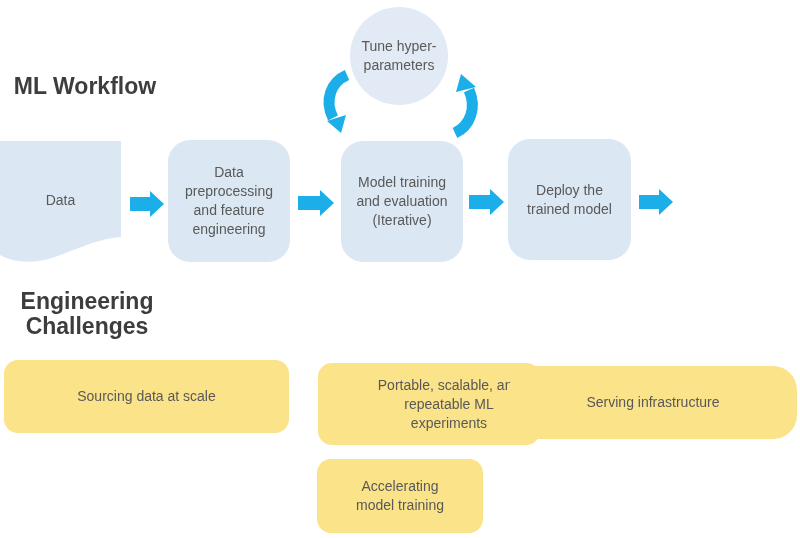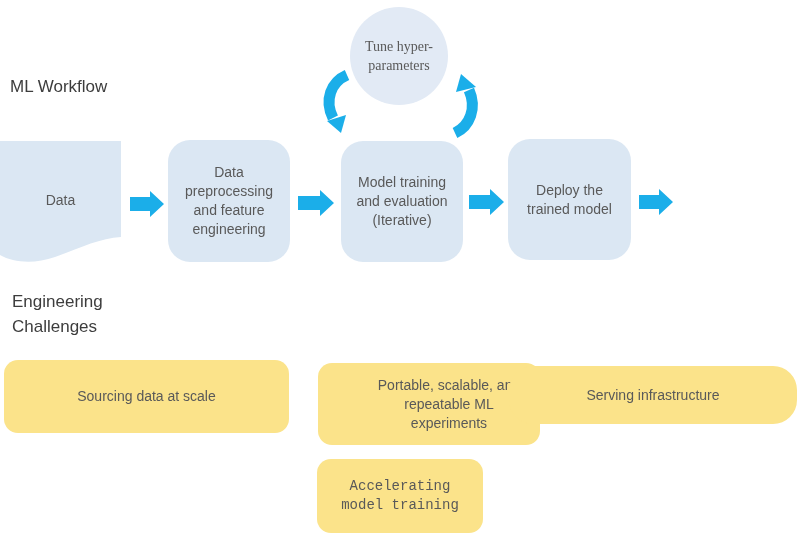--- a/index.html
+++ b/index.html
@@ -10,29 +10,29 @@
     --text:#595959;
     --heading:#3d3d3d;
   }
   html,body{margin:0;padding:0;background:#ffffff;}
   .canvas{
     position:relative;width:800px;height:538px;background:#ffffff;
     font-family:"Liberation Sans", sans-serif;color:var(--text);overflow:hidden;
   }
   .abs{position:absolute;}
   .heading{
-    font-size:17px;font-weight:normal;color:var(--heading);
-    line-height:25px;white-space:pre-line;
+    font-size:23px;font-weight:bold;color:var(--heading);
+    line-height:25px;white-space:pre-line;text-align:center;
   }
   .node{
     display:flex;align-items:center;justify-content:center;text-align:center;
     font-size:14px;line-height:19px;white-space:pre-line;color:var(--text);
   }
   .blue-box{background:var(--node-fill);border-radius:22px;}
-  .circle{background:var(--circle-fill);border-radius:50%;font-family:Liberation Serif, serif;}
+  .circle{background:var(--circle-fill);border-radius:50%;}
   .yellow-box{background:var(--challenge-fill);border-radius:14px;}
   .shape-layer{position:absolute;left:0;top:0;width:800px;height:538px;pointer-events:none;}
   .cycle-path{fill:none;stroke:var(--arrow);stroke-width:11;}
   .arrow-fill{fill:var(--arrow);}
   .doc-fill{fill:var(--node-fill);}
 </style>
 </head>
 <body>
 
 <div class="canvas">
@@ -83,21 +83,21 @@
   </div>
 
   <div class="abs node yellow-box" style="left:4px;top:360px;width:285px;height:73px;align-items:center;">
     <span>Sourcing data at scale</span>
   </div>
   <div class="abs node yellow-box" style="left:318px;top:363px;width:182px;height:82px;padding-left:40px;">
     <span>Portable, scalable, and
 repeatable ML
 experiments</span>
   </div>
-  <div class="abs node yellow-box" style="left:509px;top:366px;width:288px;height:58px;border-radius:24px;">
+  <div class="abs node yellow-box" style="left:509px;top:366px;width:288px;height:73px;border-radius:24px;">
     <span>Serving infrastructure</span>
   </div>
-  <div class="abs node yellow-box" style="left:317px;top:459px;width:166px;height:74px;font-family:Liberation Mono, monospace;">
+  <div class="abs node yellow-box" style="left:317px;top:459px;width:166px;height:74px;">
     <span>Accelerating
 model training</span>
   </div>
 
 </div>
 
 </body></html>

